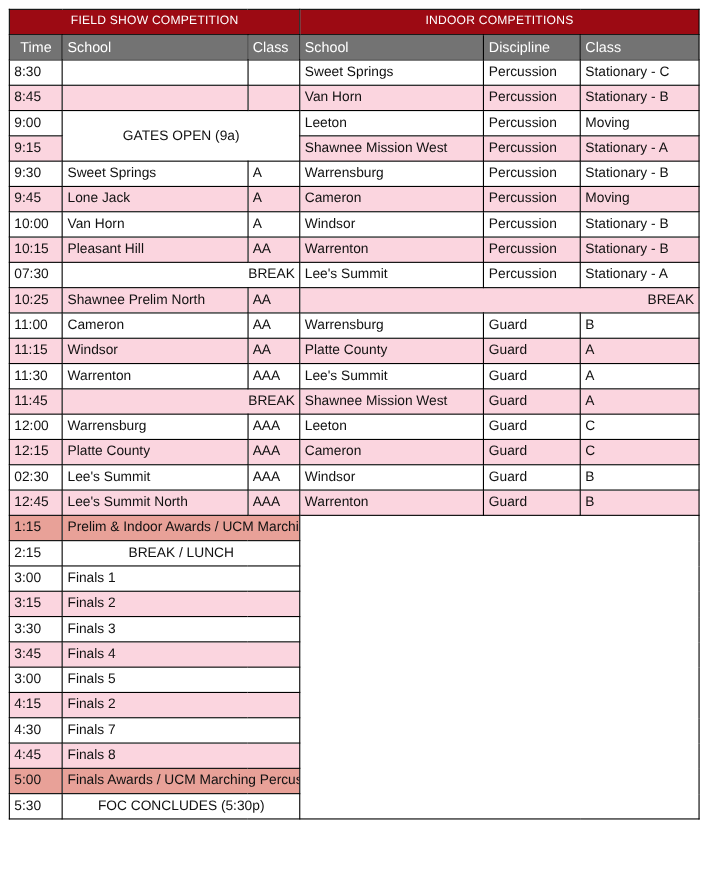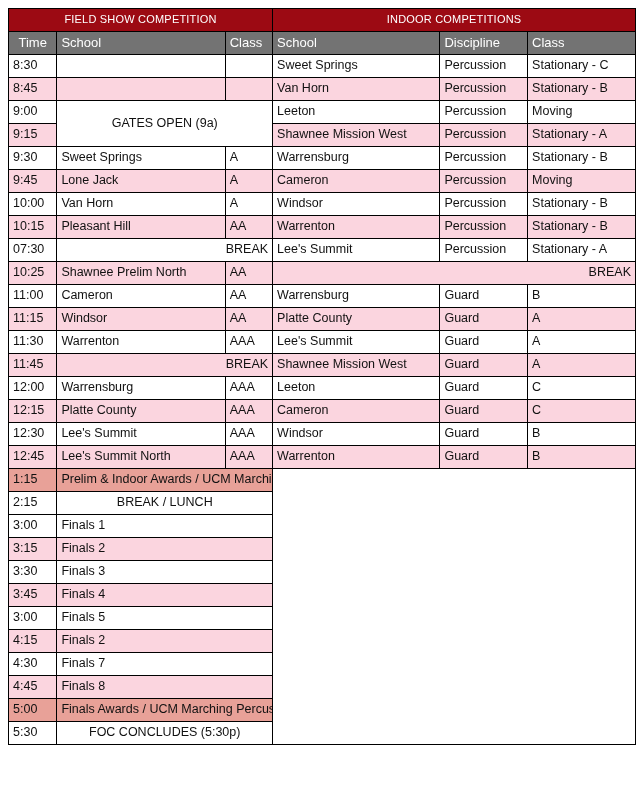--- a/index.html
+++ b/index.html
@@ -239,21 +239,21 @@
         </tr>
         <tr class="pink">
           <td class="time pink">12:15</td>
           <td class="left pink">Platte County</td>
           <td class="left pink">AAA</td>
           <td class="left pink">Cameron</td>
           <td class="left pink">Guard</td>
           <td class="left pink">C</td>
         </tr>
         <tr class="white">
-          <td class="time white">12:30</td>
+          <td class="time white">02:30</td>
           <td class="left white">Lee's Summit</td>
           <td class="left white">AAA</td>
           <td class="left white">Windsor</td>
           <td class="left white">Guard</td>
           <td class="left white">B</td>
         </tr>
         <tr class="pink">
           <td class="time pink">12:45</td>
           <td class="left pink">Lee's Summit North</td>
           <td class="left pink">AAA</td>

